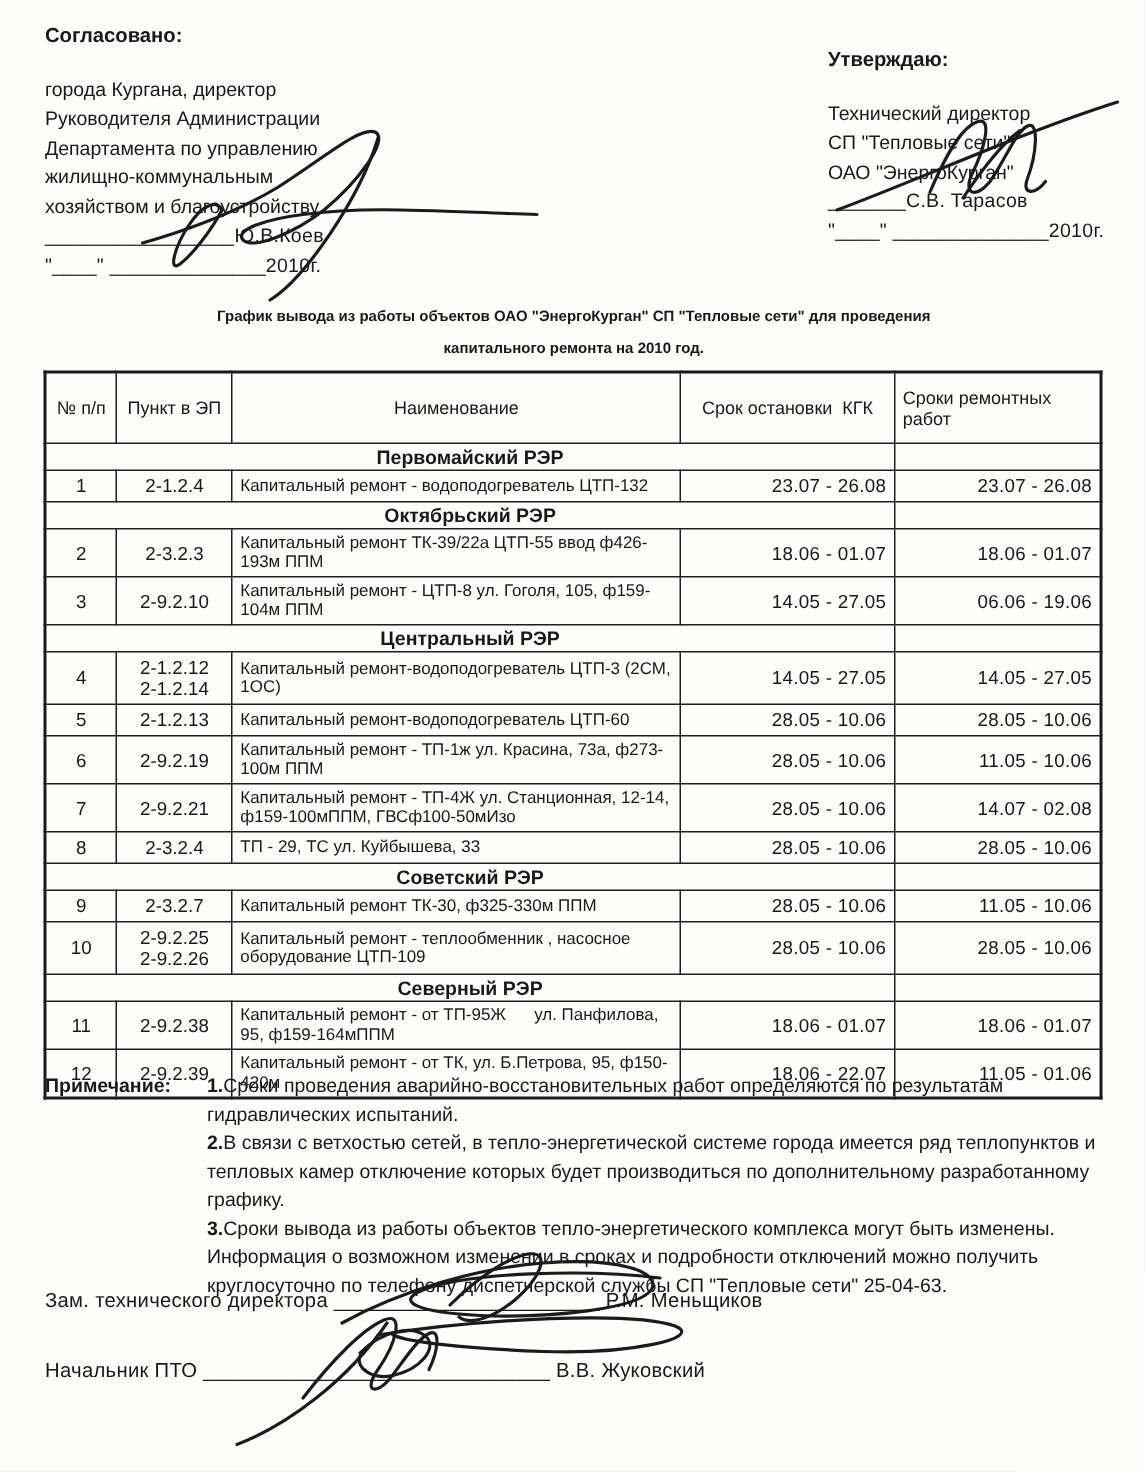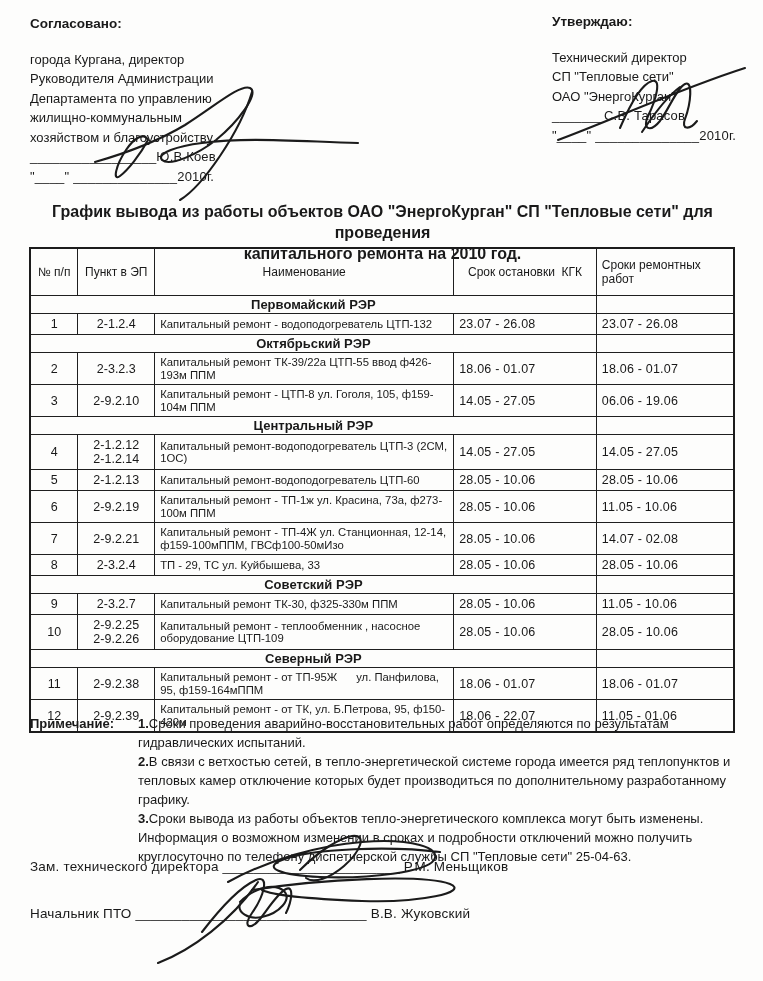--- a/index.html
+++ b/index.html
@@ -8,27 +8,27 @@
     width:763px;height:981px;
     margin:0 auto;
     background:#fdfdfc;
     color:#191919;
     font-family:"Liberation Sans","DejaVu Sans",sans-serif;
     overflow:hidden;
   }
   
   .approve{position:absolute;font-size:13px;line-height:19.5px;}
   .approve-left{left:30px;top:14px;width:240px;}
-  .approve-right{left:552px;top:12px;width:200px;}
+  .approve-right{left:552px;top:30px;width:200px;}
   .approve .heading{font-weight:bold;font-size:13.5px;margin-bottom:16px;}
   .sign-line,.date-line{white-space:nowrap;letter-spacing:0.2px;}
   
   .doc-title{
     position:absolute;left:30px;top:201px;width:705px;
-    text-align:center;font-weight:bold;font-size:16px;line-height:21px;
+    text-align:center;font-weight:bold;font-size:10px;line-height:21px;
   }
   
   .sched{
     position:absolute;left:29px;top:247px;width:706px;
     border-collapse:collapse;
     border:2px solid #1c1c1c;
     font-size:12.5px;
   }
   .sched th,.sched td{
     border:1.5px solid #1f1f1f;
@@ -37,21 +37,21 @@
   }
   .sched th{font-weight:normal;font-size:12px;height:40px;text-align:center;}
   .sched th.h-repair{text-align:left;padding-left:5px;}
   .sched tr.section td{
     font-weight:bold;text-align:center;font-size:13px;
     padding:1px 4px;
   }
   .c-num,.c-punkt{text-align:center;}
   .c-punkt{white-space:pre-line;line-height:14px;}
   .c-name{font-size:11.3px;line-height:12.5px;text-align:left;}
-  .c-date{text-align:left;letter-spacing:0.2px;}
+  .c-date{text-align:right;letter-spacing:0.2px;}
   
   .notes{position:absolute;left:30px;top:714px;width:706px;font-size:13px;line-height:19px;}
   .notes .note-label{position:absolute;left:0;top:0;font-weight:bold;}
   .notes .note-items{margin-left:108px;}
   .note-num{font-weight:bold;}
   
   .footer-sign{position:absolute;left:30px;font-size:13.5px;white-space:nowrap;letter-spacing:0.2px;}
   .fs-1{top:859px;}
   .fs-2{top:906px;}
   

